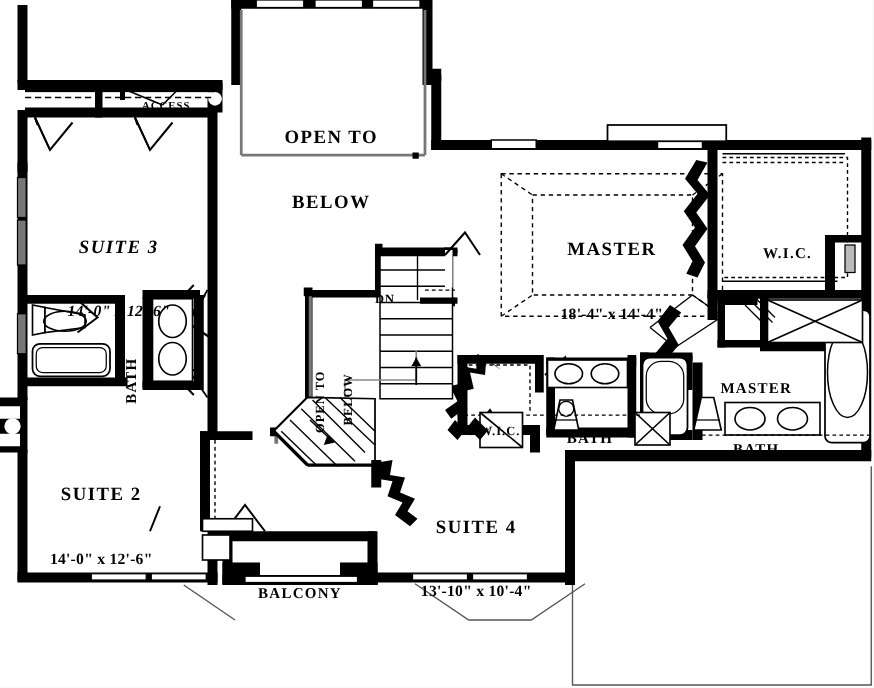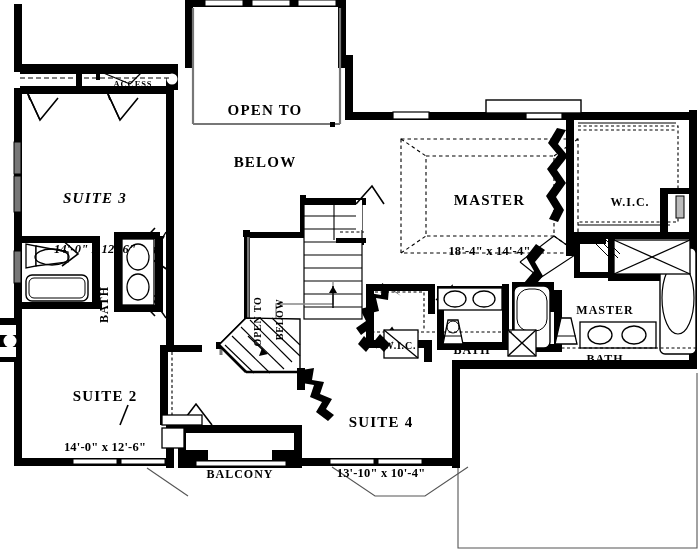--- a/index.html
+++ b/index.html
@@ -387,21 +387,21 @@
   <div class="lbl" style="left:205px;top:66px;width:120px;">
     <span class="rm">OPEN TO</span>
     <span class="rm">BELOW</span>
   </div>
 
   <div class="lbl" style="left:30px;top:154px;width:130px;font-style:italic;">
     <span class="rm">SUITE 3</span>
     <span class="dim">14'-0" x 12'-6"</span>
   </div>
 
-  <div class="lbl" style="left:40px;top:352px;width:130px;">
+  <div class="lbl" style="left:16px;top:352px;width:130px;">
     <span class="rm">SUITE 2</span>
     <span class="dim">14'-0" x 12'-6"</span>
   </div>
 
   <div class="lbl" style="left:316px;top:378px;width:130px;">
     <span class="rm">SUITE 4</span>
     <span class="dim">13'-10" x 10'-4"</span>
   </div>
 
   <div class="lbl" style="left:412px;top:156px;width:155px;">
@@ -427,20 +427,23 @@
   </div>
 
   <div class="lbl sm rot90" style="left:76px;top:262px;width:58px;">
     <span class="rm">BATH</span>
   </div>
 
   <div class="lbl sm" style="left:194px;top:432px;width:92px;">
     <span class="rm">BALCONY</span>
   </div>
 
+  <div class="lbl xs" style="left:290px;top:198px;width:36px;">
+    <span class="rm">DN</span>
+  </div>
 
   <div class="lbl xs rot90" style="left:212px;top:280px;width:90px;">
     <span class="rm">OPEN TO</span>
   </div>
   <div class="lbl xs rot90" style="left:234px;top:278px;width:90px;">
     <span class="rm">BELOW</span>
   </div>
 
 </div>
 

